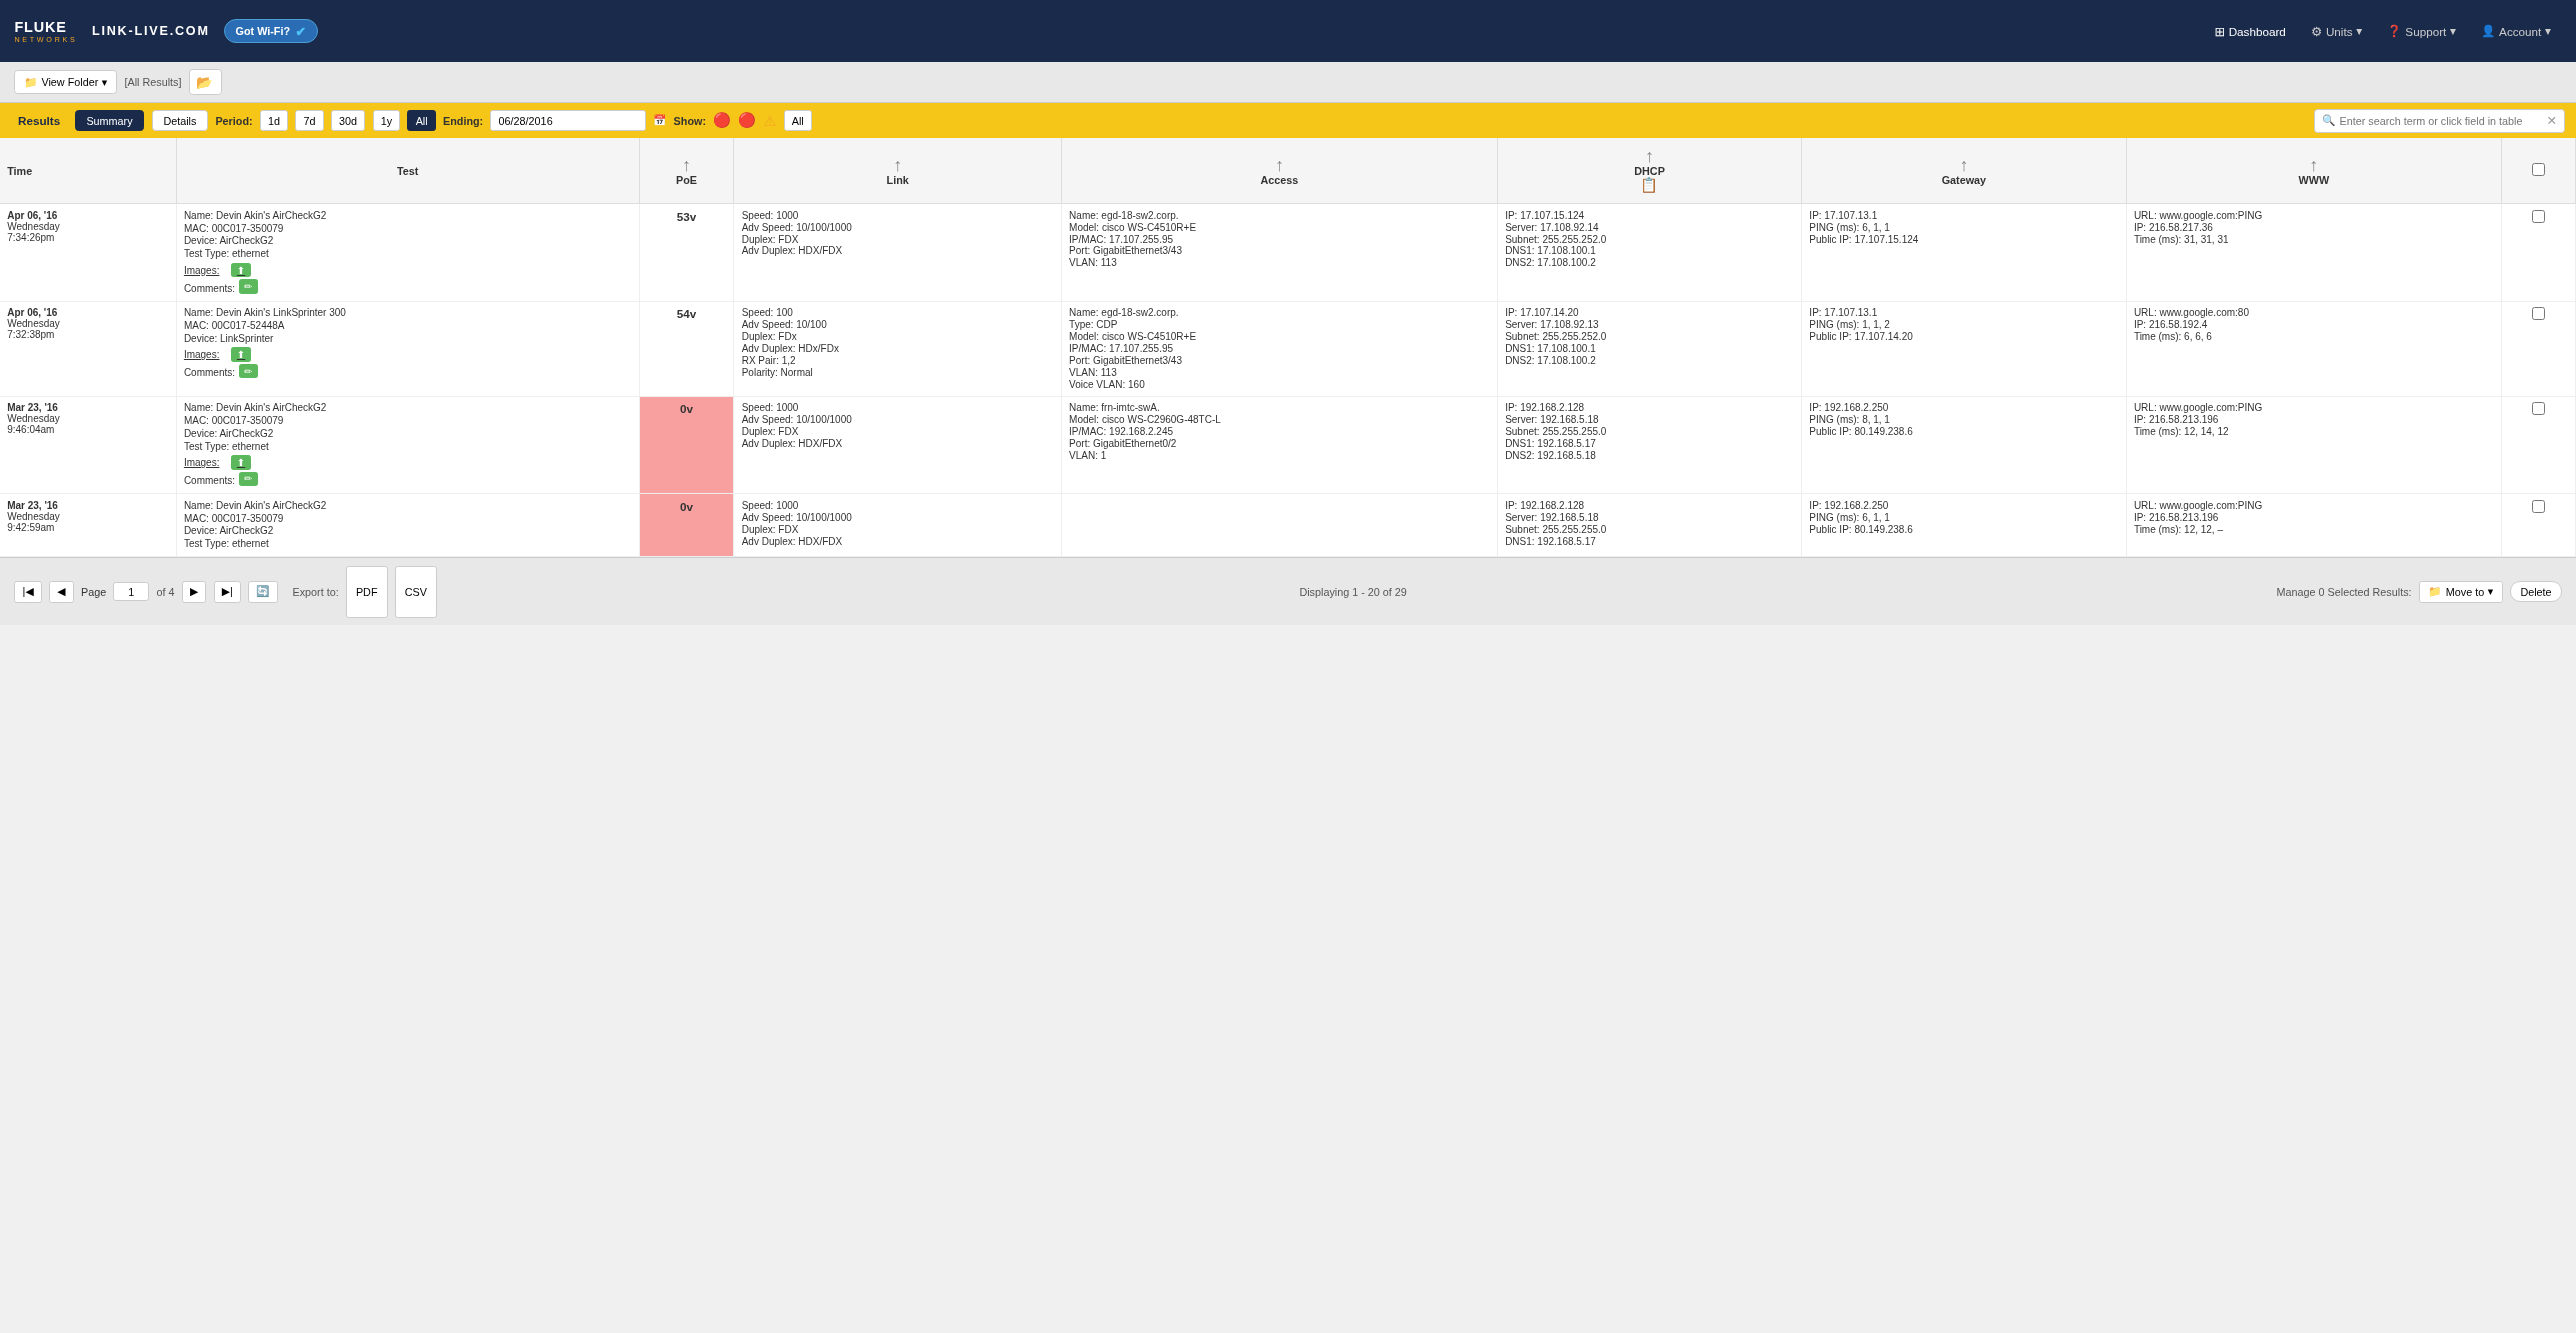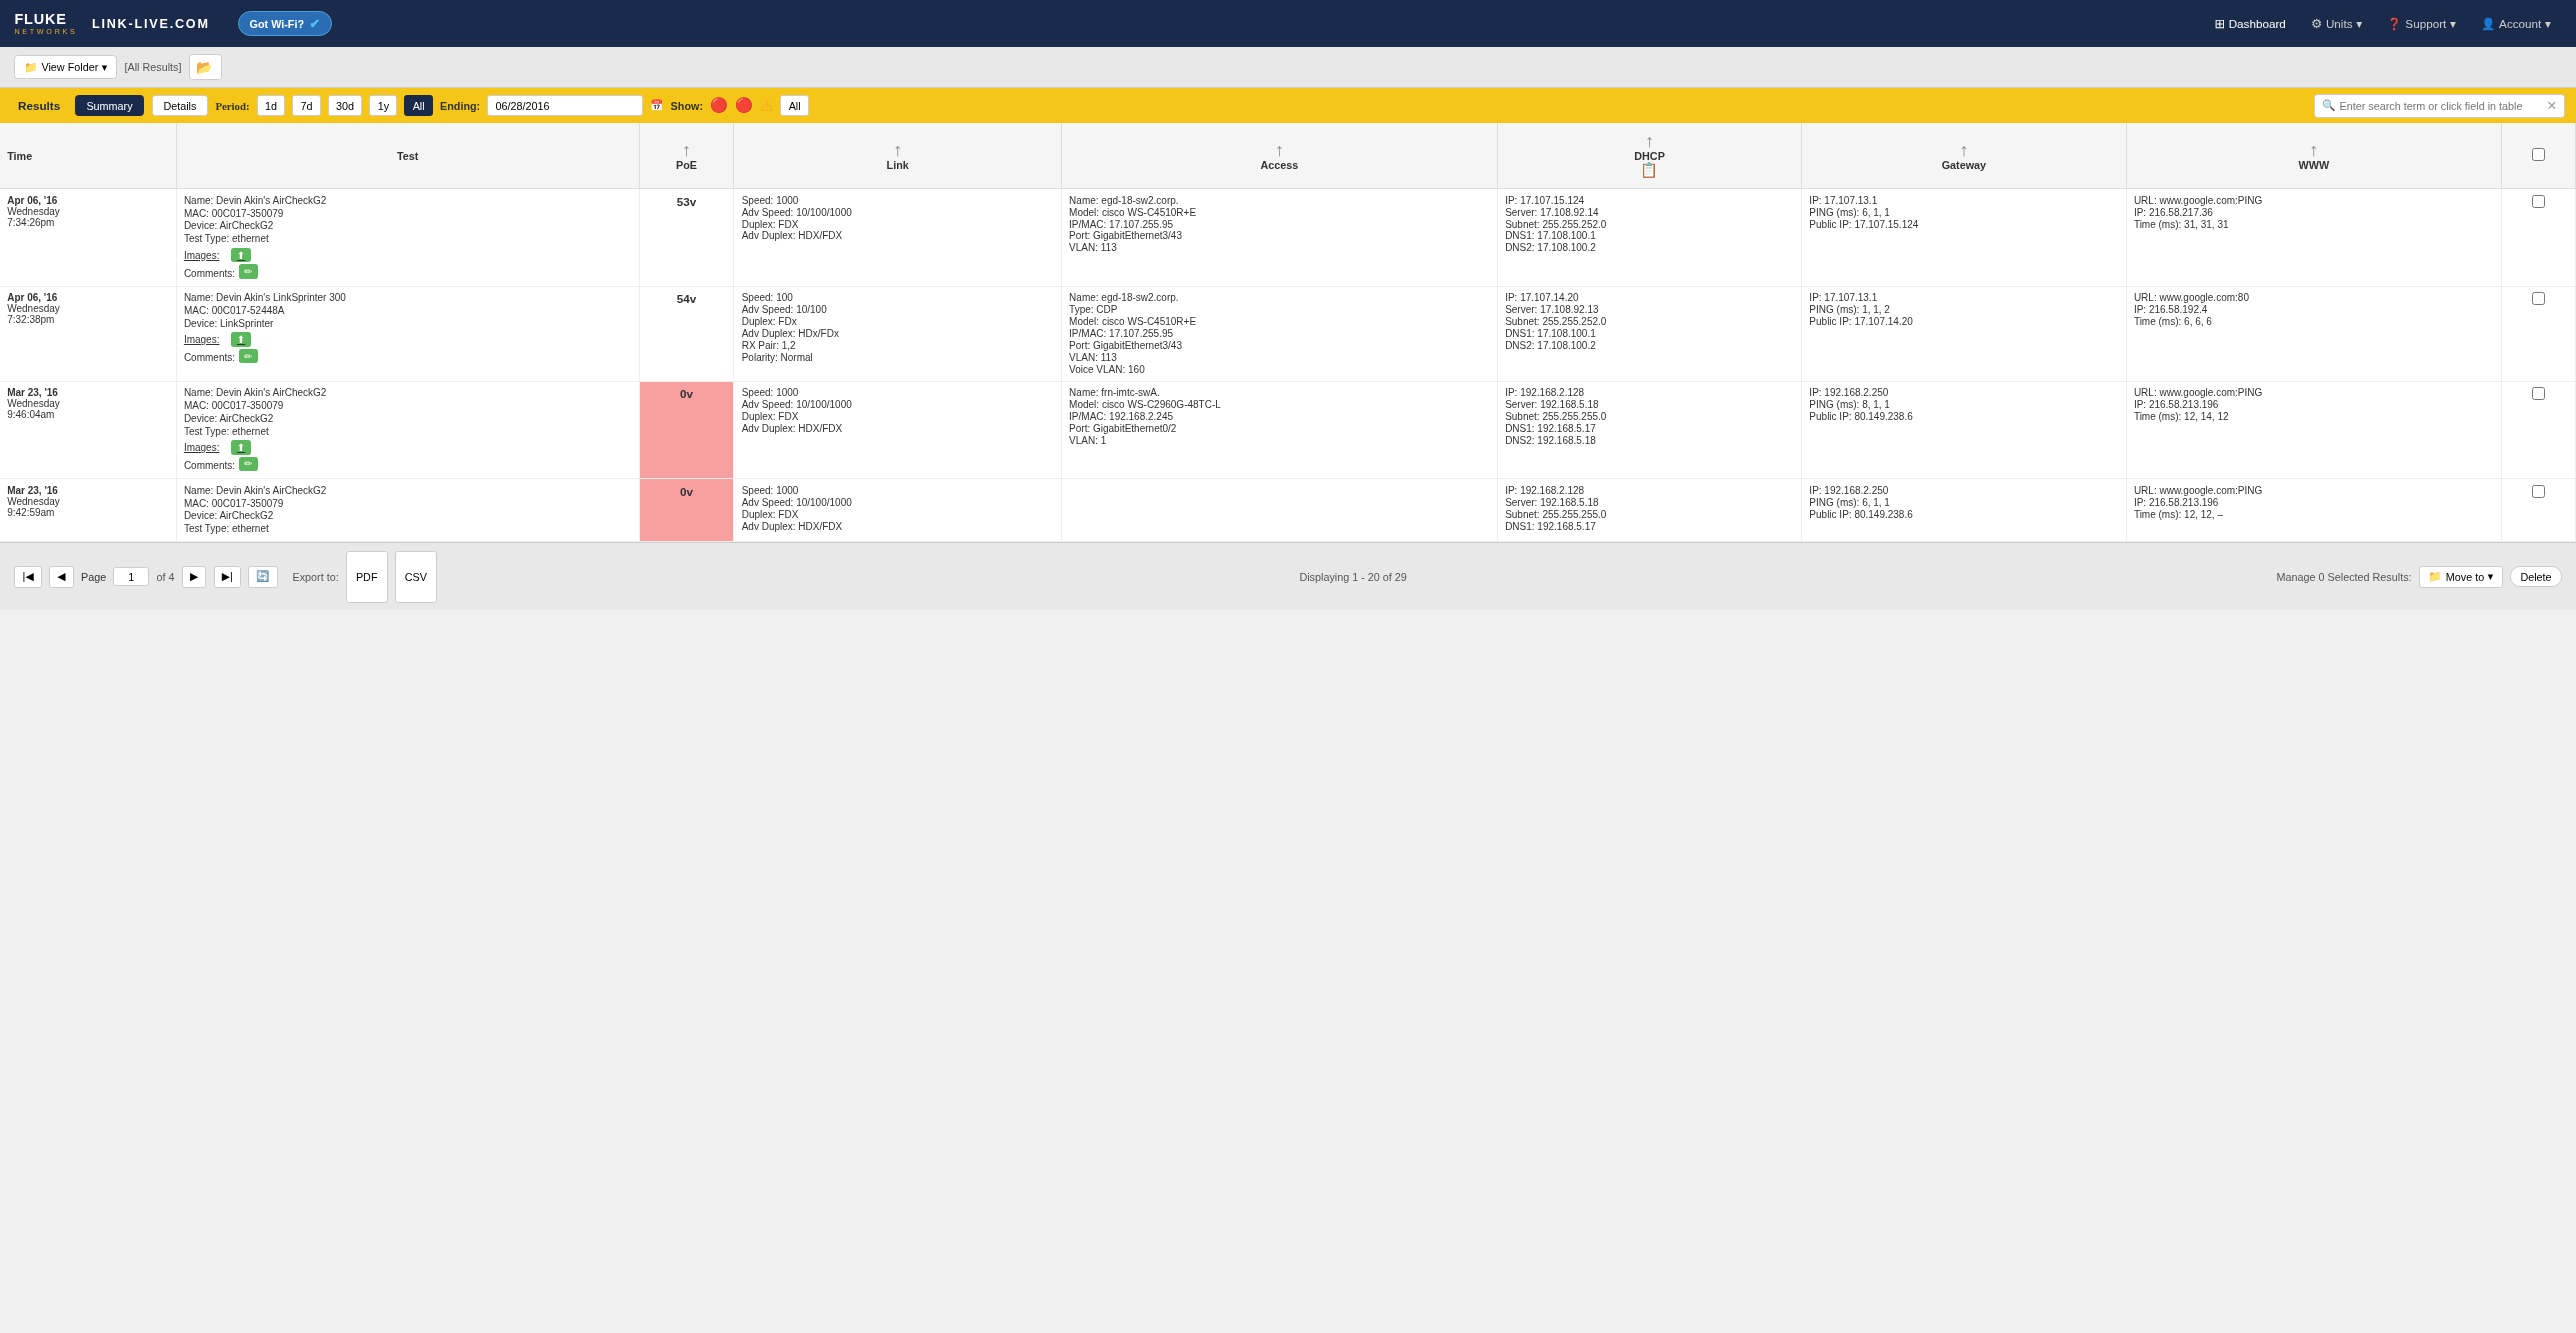--- a/index.html
+++ b/index.html
@@ -4,23 +4,23 @@
   <style>
     * { box-sizing: border-box; margin: 0; padding: 0; }
     body { font-family: Arial, sans-serif; font-size: 10.8px; background: #f0f0f0; color: #333; }
 
     
     .top-nav {
       background: #1a2a4a;
       color: white;
       display: flex;
       align-items: center;
-      height: 47px;
+      height: 62px;
       padding: 0 14.4px;
-      gap: 28px;
+      gap: 14px;
     }
     .logo-area {
       display: flex;
       align-items: center;
       gap: 7.2px;
     }
     .site-name {
       color: white;
       font-size: 12.6px;
       font-weight: bold;
@@ -108,21 +108,21 @@
       border-radius: 3.6px;
       padding: 3.6px 10.8px;
       cursor: pointer;
       font-size: 10.8px;
     }
     .tab-btn.active {
       background: #1a2a4a;
       color: white;
       border-color: #1a2a4a;
     }
-    .period-label { color: #333; font-weight: bold; font-size: 10.8px; font-family: Liberation Serif, serif; }
+    .period-label { color: #333; font-weight: bold; font-size: 10.8px; }
     .period-btn {
       background: white;
       border: 0.9px solid #ccc;
       padding: 3.6px 7.2px;
       cursor: pointer;
       font-size: 10.8px;
       border-radius: 2.7px;
     }
     .period-btn.active { background: #1a2a4a; color: white; border-color: #1a2a4a; }
     .ending-label { color: #333; font-weight: bold; font-size: 10.8px; }

